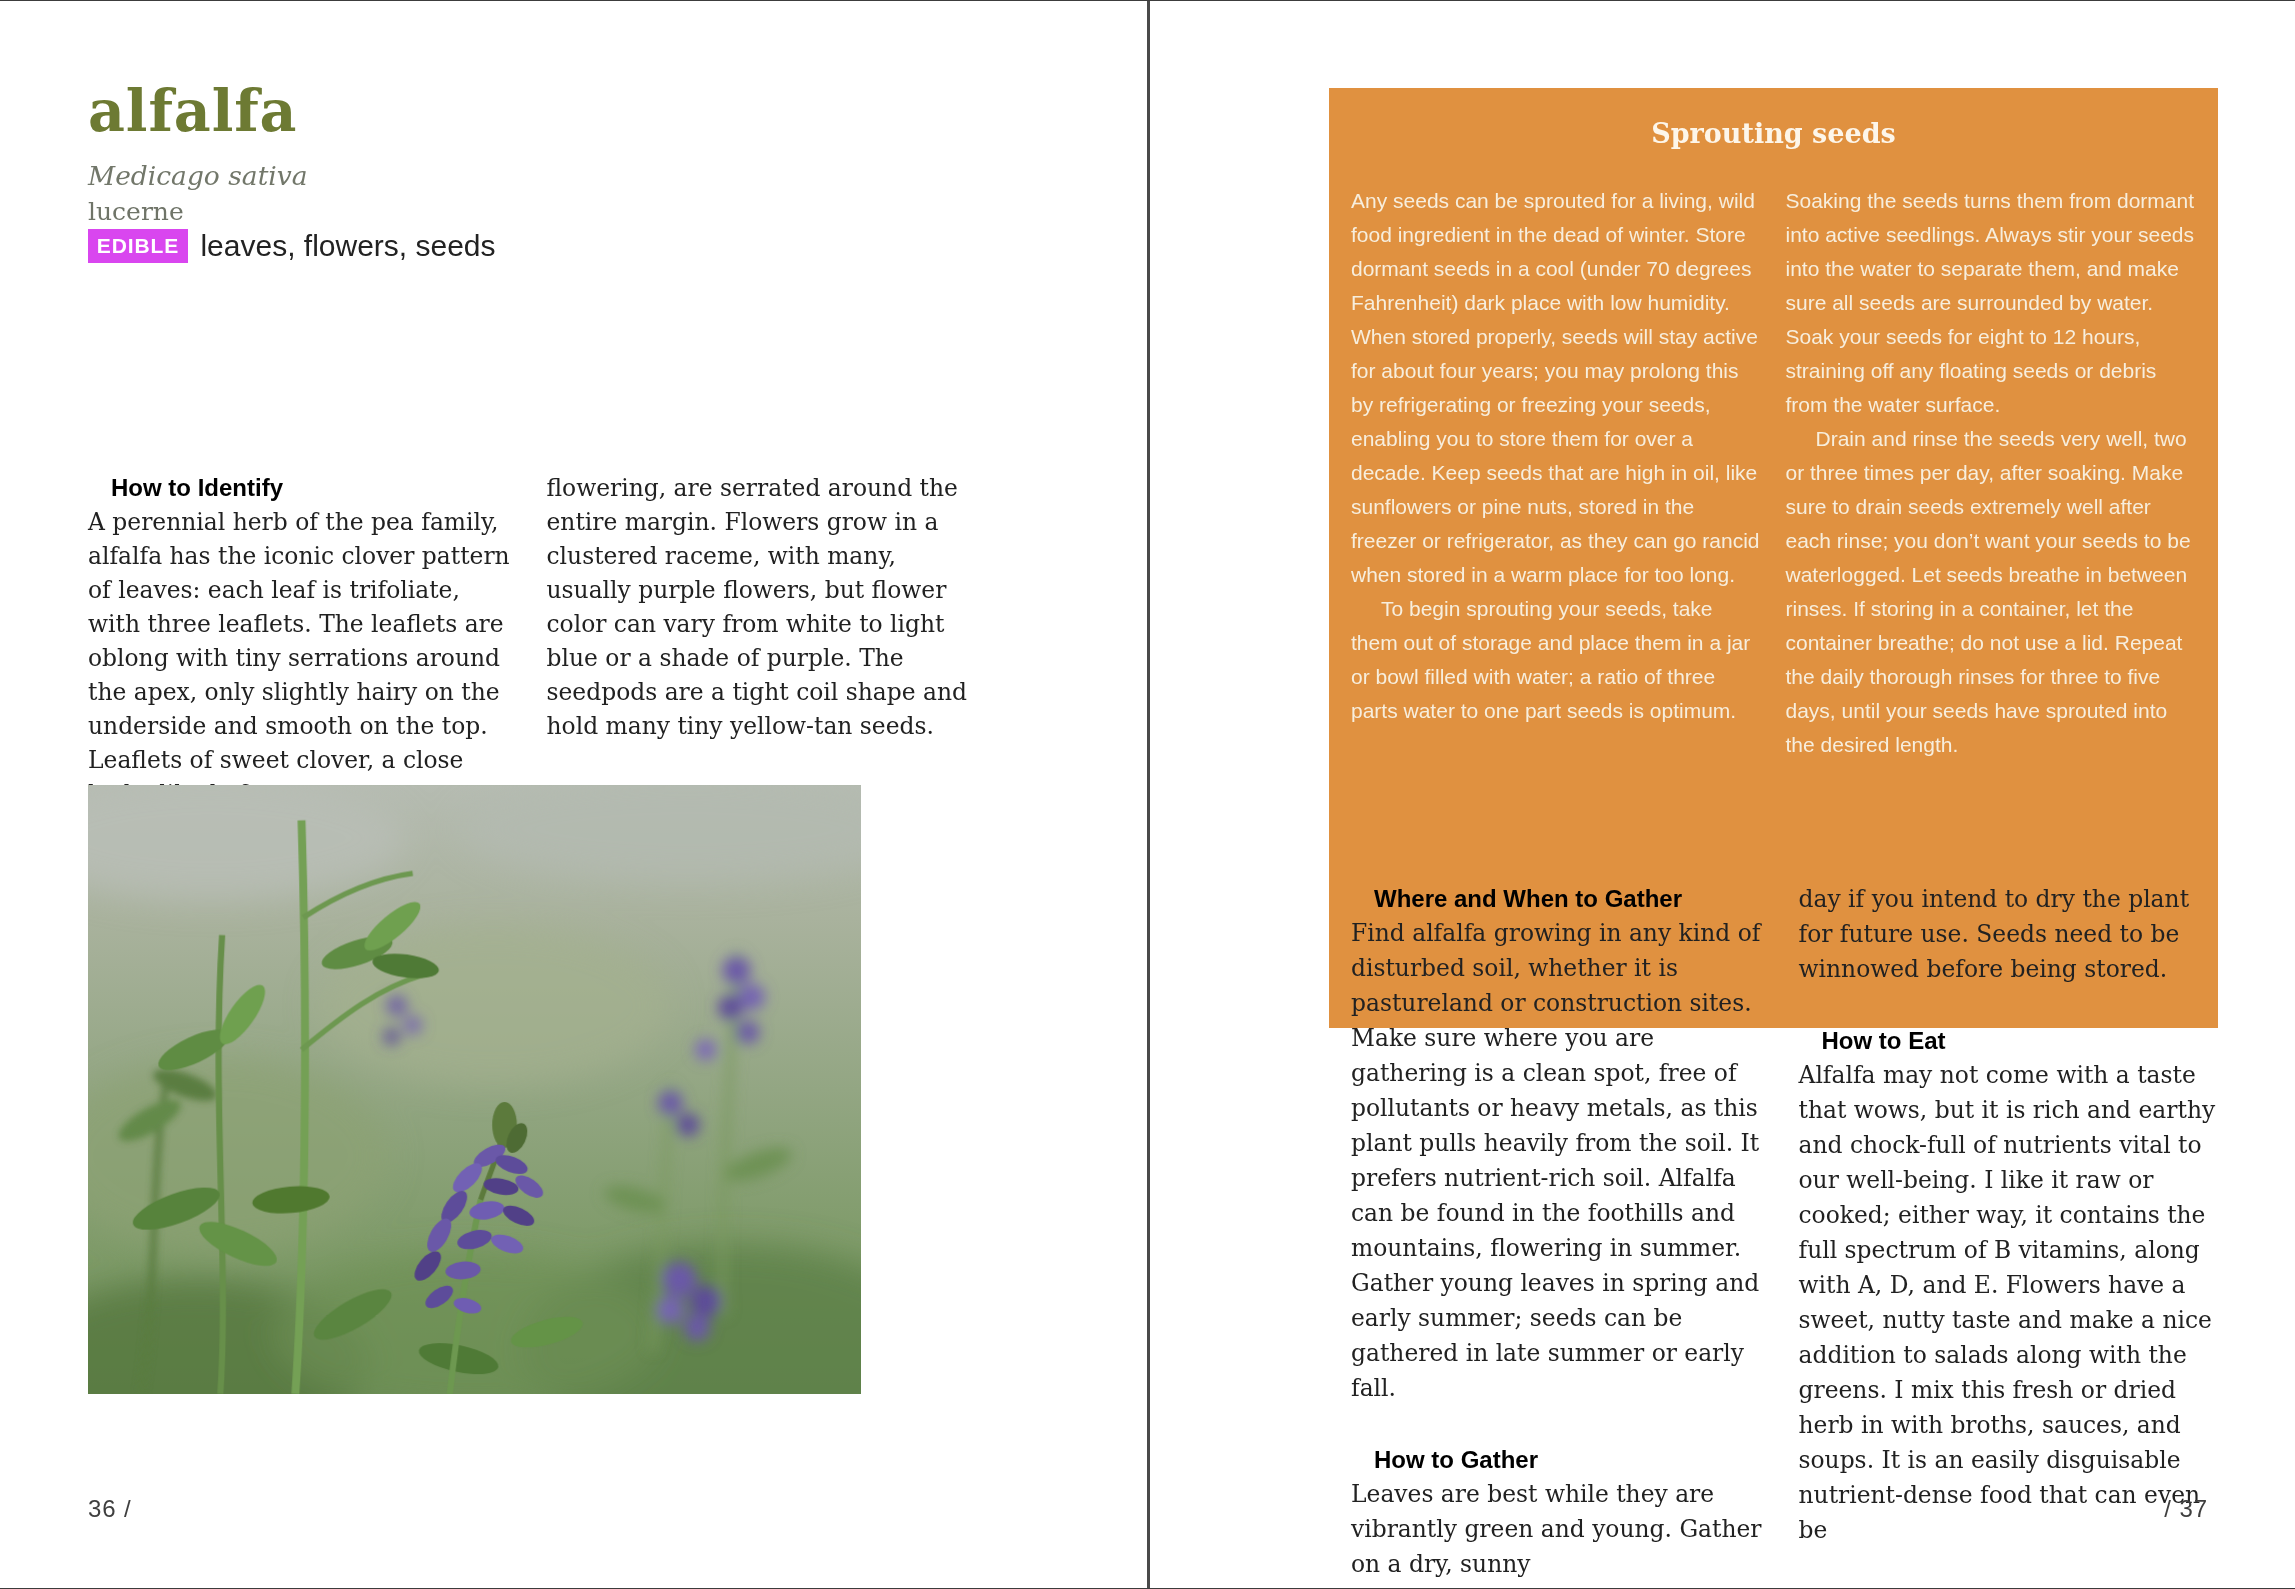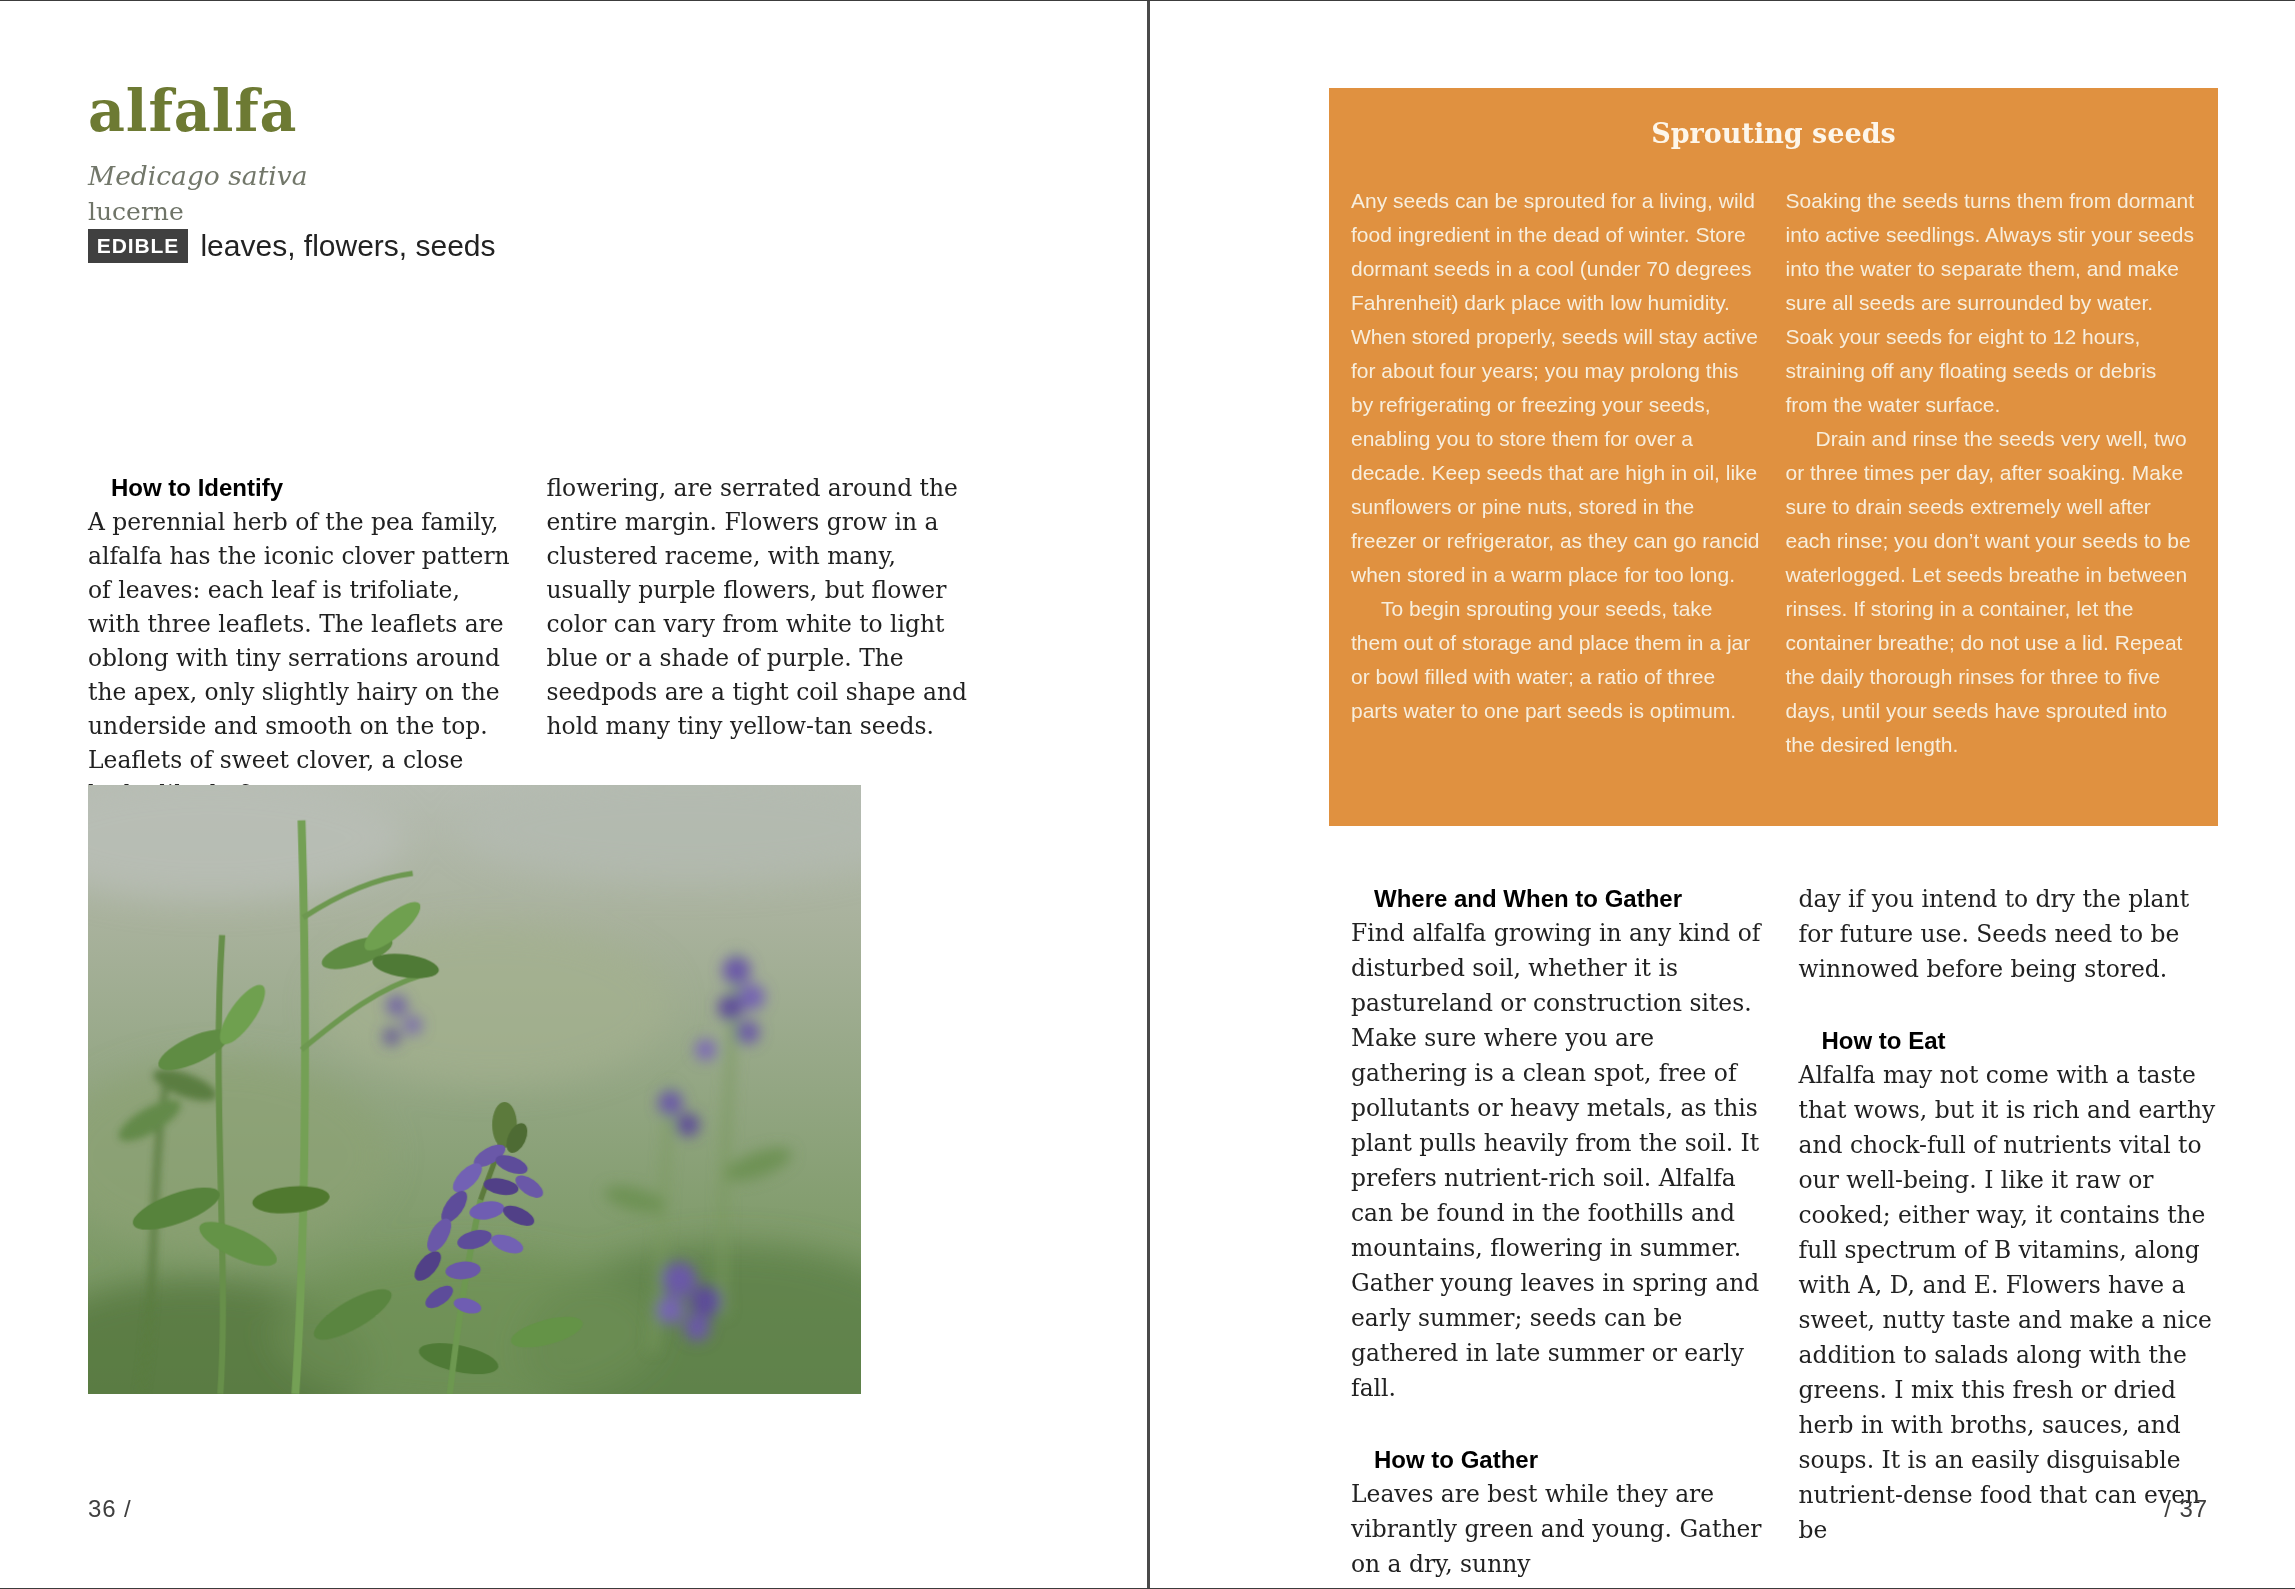--- a/index.html
+++ b/index.html
@@ -31,21 +31,21 @@
     font-family:"DejaVu Serif", serif;font-style:italic;
     font-size:26.5px;color:#72776a;
   }
   .common-name{
     position:absolute;left:88px;top:196px;
     font-family:"DejaVu Serif", serif;
     font-size:25px;color:#6f7468;
   }
   .badge-row{position:absolute;left:88px;top:228px;display:flex;align-items:center;gap:12.4px;}
   .badge{
-    background:#404040;color:#ffffff;
+    background:#d946ef;color:#ffffff;
     font-weight:700;font-size:21px;letter-spacing:0.9px;
     padding:4.4px 8.8px 5.3px 8.8px;
   }
   .badge-parts{font-size:30px;color:#222222;}
   .intro{
     position:absolute;left:88px;top:291px;width:909px;
     font-size:27px;line-height:42px;color:#2d2d2d;
   }
   .identify{position:absolute;left:88px;top:470px;width:883px;display:flex;gap:34px;}
   .id-col{width:425px;
@@ -64,21 +64,21 @@
   .caption{
     position:absolute;left:88px;top:1406px;width:795px;
     font-size:18.5px;color:#333333;
   }
   .pagenum{position:absolute;top:1494px;font-size:24px;color:#3f3f3f;letter-spacing:0.9px;}
   .pagenum-left{left:88px;}
   .pagenum-right{right:88px;text-align:right;}
 
   
   .sprout-box{
-    position:absolute;left:181px;top:87px;width:889px;height:738px;
+    position:absolute;left:181px;top:87px;width:889px;height:940px;
     background:#e09140;box-sizing:border-box;
     padding:30px 22px 0 22px;
   }
   .sprout-title{
     text-align:center;
     font-family:"DejaVu Serif", serif;font-weight:700;
     font-size:27px;color:#fdf6ea;
     margin:0 0 35px 0;
   }
   .sprout-cols{display:flex;gap:24px;}

